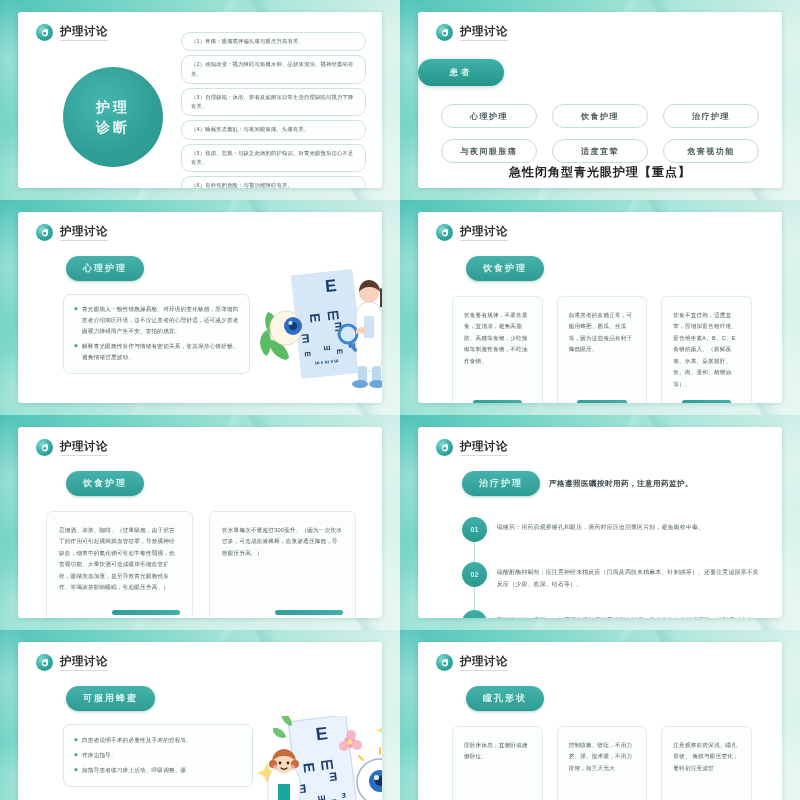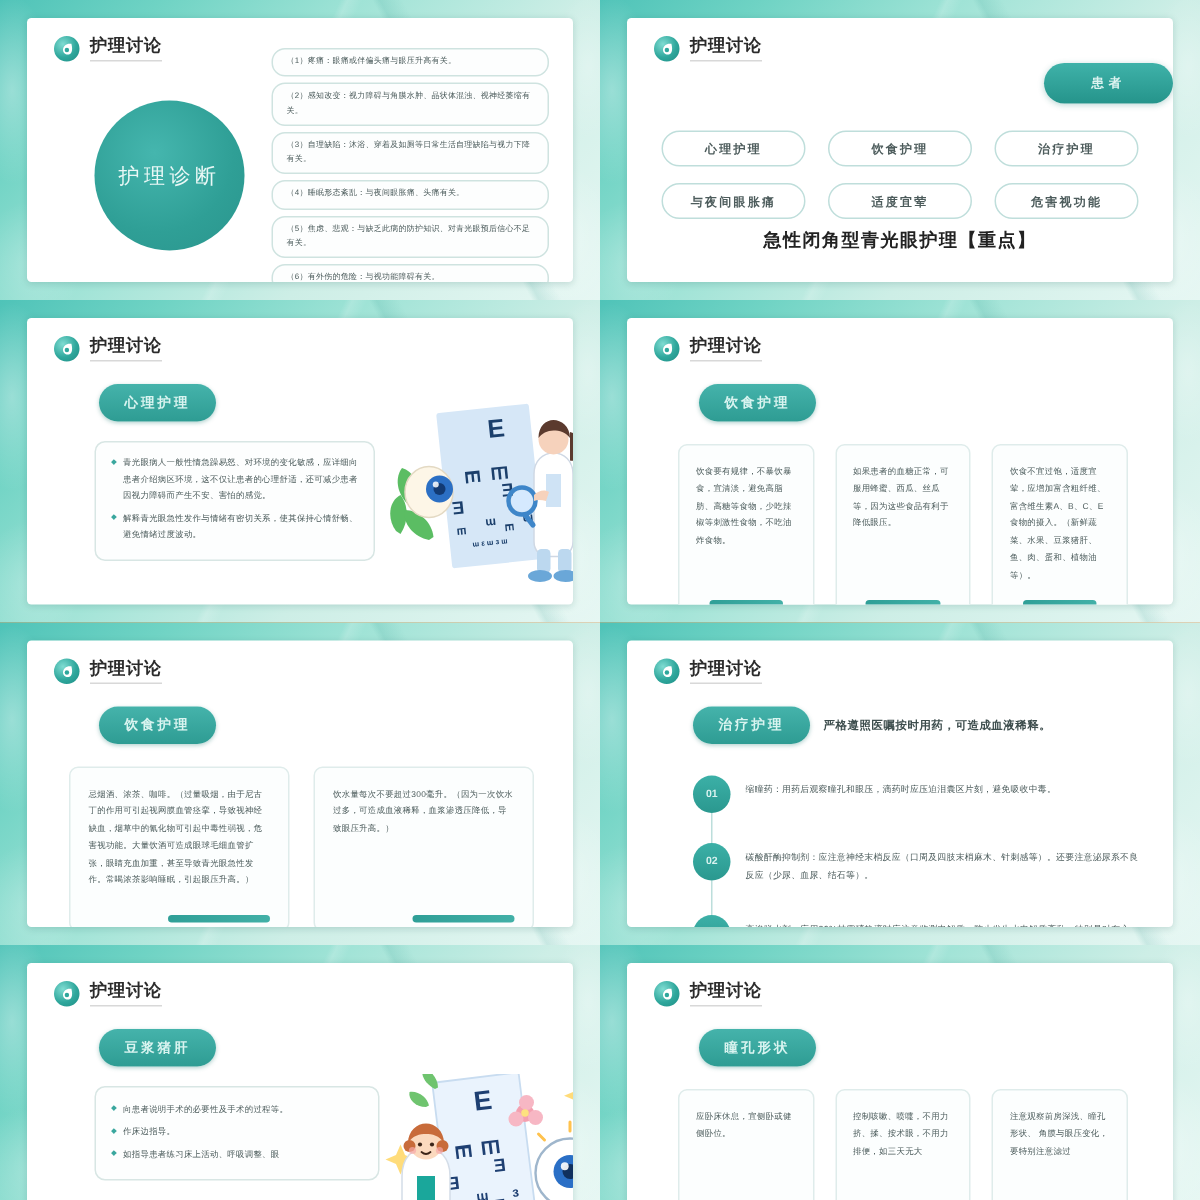--- a/index.html
+++ b/index.html
@@ -7,21 +7,21 @@
   body{
     font-family:"Liberation Sans", sans-serif;
     background:#ffffff;
     overflow:hidden;
   }
   .sheet{
     width:800px; height:800px;
     display:grid;
     grid-template-columns:400px 400px;
     grid-template-rows:200px 215px 215px 170px;
-    background:#f97316;
+    background:#6d28d9;
   }
 
   
   .slide{
     position:relative;
     width:400px;
     overflow:hidden;
     background:
       linear-gradient(135deg,#4fc3b8 0%,#6fd3c4 18%,#9fe3d6 40%,#cdeee6 65%,#e6f7f3 100%);
   }
@@ -76,38 +76,38 @@
     font-size:9px; font-weight:700; letter-spacing:2px;
     padding:6px 17px;
     box-shadow:0 1px 3px rgba(30,120,112,.35);
   }
 
   
   .s1-circle{
     position:absolute; left:45px; top:55px;
     width:100px;height:100px;border-radius:50%;
     background:radial-gradient(circle at 40% 35%, #45b6ae 0%, #2f9f96 60%, #2a958d 100%);
-    display:flex;align-items:center;justify-content:center;
-    color:#eaf8f6; font-size:14px; font-weight:400; letter-spacing:3px; line-height:1.45;
+    display:flex;flex-direction:column;align-items:center;justify-content:center;
+    color:#eaf8f6; font-size:14px; font-weight:700; letter-spacing:3px; line-height:1.45;
   }
   .s1-list{
     position:absolute; left:163px; right:16px; top:20px;
     display:flex;flex-direction:column;gap:4px;
   }
   .s1-item{
     border:1px solid #cfe3e0;
     border-radius:9px;
     padding:4px 9px;
     font-size:5.3px; line-height:1.75; color:#4a5a5a;
     background:#fdfefe;
     letter-spacing:.2px;
   }
 
   
-  .s2-wrap{ position:absolute; left:0; right:0; top:30px; text-align:right; }
+  .s2-wrap{ position:absolute; left:0; right:0; top:47px; text-align:left; }
   .s2-top{
     display:inline-flex;align-items:center;justify-content:center;
     width:86px;height:27px;border-radius:16px;
     background:linear-gradient(180deg,#3fb2a9 0%,#25948b 100%);
     color:#ddf3f0;font-size:8.5px;font-weight:700;letter-spacing:3px;
     box-shadow:0 1px 4px rgba(25,120,112,.3);
   }
   .s2-grid{
     margin-top:18px;
     display:grid;
@@ -115,21 +115,21 @@
     gap:11px 15px;
     justify-content:center;
   }
   .s2-cell{
     height:24px;border-radius:14px;border:1px solid #bfdedb;
     display:flex;align-items:center;justify-content:center;
     color:#4d5c5c;font-size:8px;font-weight:700;letter-spacing:1.5px;
     background:#fff;
   }
   .s2-caption{
-    position:absolute; left:0; right:0; top:140px;
+    position:absolute; left:0; right:0; top:152px;
     text-align:center;
     font-size:12px; font-weight:700; color:#222; letter-spacing:1px;
   }
 
   
   .body-area{ position:absolute; left:0; right:0; top:44px; bottom:0; }
   .tag-abs{ position:absolute; left:48px; top:0; }
   .s3-box{
     position:absolute; left:45px; top:38px; width:187px;
     border:1px solid #d8e6e4; border-radius:7px;
@@ -423,21 +423,21 @@
           <svg width="10" height="10" viewBox="0 0 10 10">
               <path d="M7.6 1.2C4.6.6 2 2.6 2 5.2c0 1.8 1.4 3.2 3.2 3.2 2.2 0 3.7-2 2.4-7.2z" fill="#fff"></path>
               <circle cx="4.6" cy="5.3" r="1.5" fill="#2fa79c"></circle>
             </svg>
         </span>
         <span class="hdr-title">护理讨论</span>
       </div>
       <div class="body-area">
         <div class="s6-head">
           <span class="tag">治疗护理</span>
-          <span class="lead">严格遵照医嘱按时用药，可造成血液稀释。</span>
+          <span class="lead">严格遵照医嘱按时用药，注意用药监护。</span>
         </div>
         <div class="steps">
           <div class="step">
             <span class="line"></span>
             <span class="num">01</span>
             <span class="txt">缩瞳药：用药后观察瞳孔和眼压，滴药时应压迫泪囊区片刻，避免吸收中毒。</span>
           </div>
           <div class="step">
             <span class="line"></span>
             <span class="num">02</span>
@@ -459,21 +459,21 @@
       <div class="hdr">
         <span class="logo">
           <svg width="10" height="10" viewBox="0 0 10 10">
               <path d="M7.6 1.2C4.6.6 2 2.6 2 5.2c0 1.8 1.4 3.2 3.2 3.2 2.2 0 3.7-2 2.4-7.2z" fill="#fff"></path>
               <circle cx="4.6" cy="5.3" r="1.5" fill="#2fa79c"></circle>
             </svg>
         </span>
         <span class="hdr-title">护理讨论</span>
       </div>
       <div class="body-area">
-        <span class="tag tag-abs">豆浆猪肝</span>
+        <span class="tag tag-abs">可服用蜂蜜</span>
         <div class="s7-box">
           <div class="bullet-line">
             <span class="dia">◆</span>
             <span>向患者说明手术的必要性及手术的过程等。</span>
           </div>
           <div class="bullet-line">
             <span class="dia">◆</span>
             <span>作床边指导。</span>
           </div>
           <div class="bullet-line">

